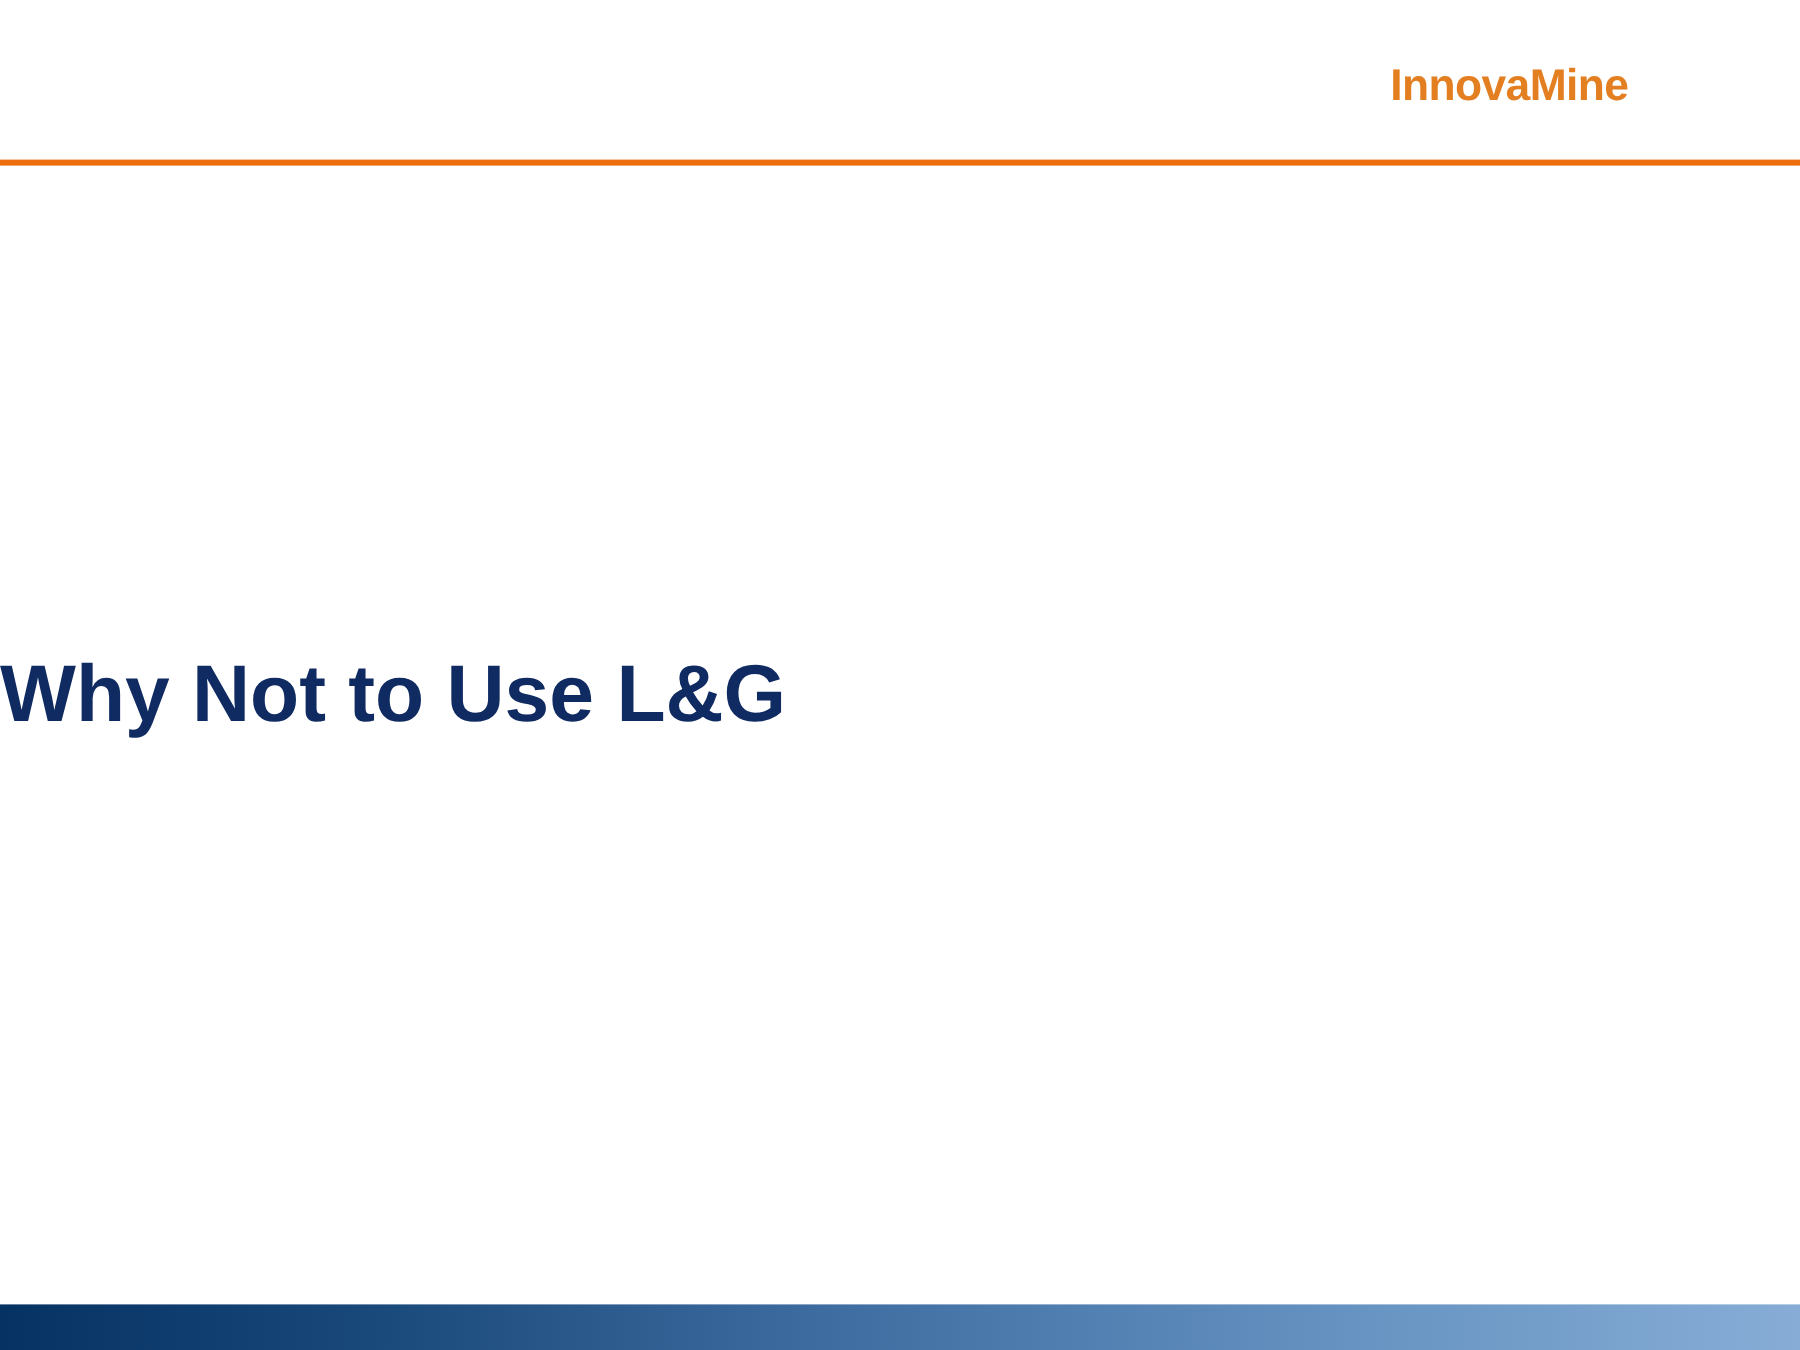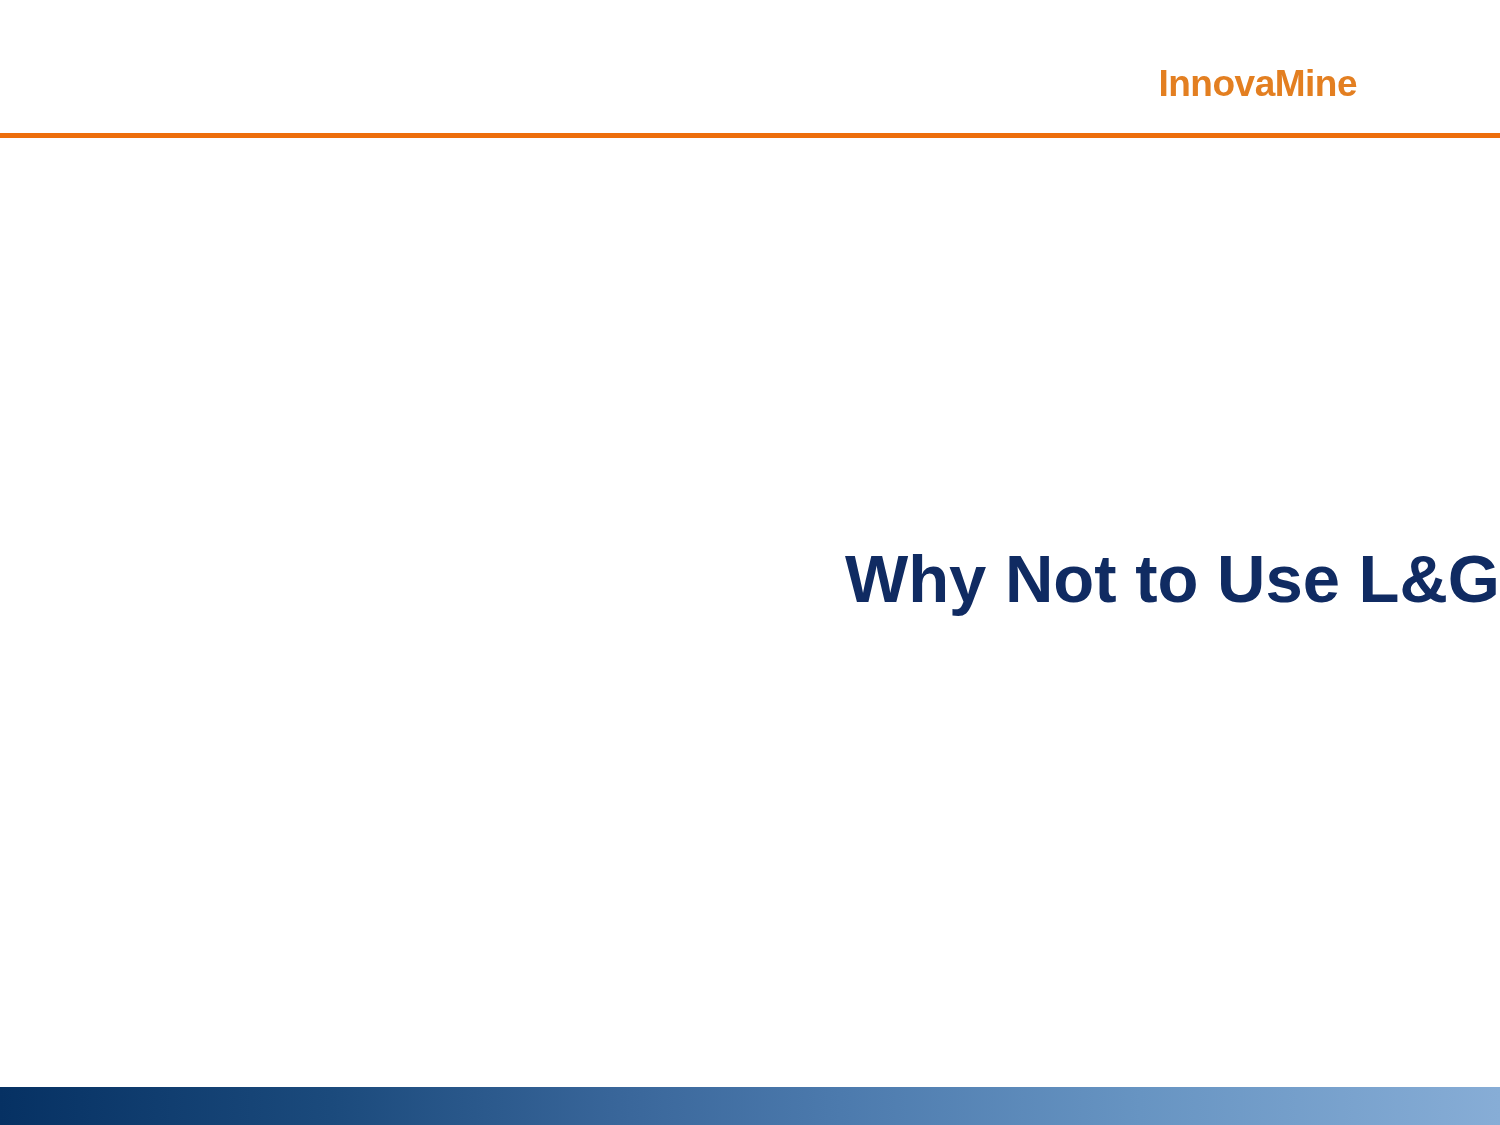--- a/index.html
+++ b/index.html
@@ -19,21 +19,21 @@
     width: 1500px;
     height: 1125px;
     background: #ffffff;
     box-sizing: border-box;
   }
 
   
   .slide-header {
     position: absolute;
     left: 0;
-    top: 13px;
+    top: 0;
     width: 1402px;
     height: 133px;
   }
 
   .brand-logo {
     position: absolute;
     right: 45px;
     top: 52px;
     font-family: "Liberation Sans", sans-serif;
     font-size: 37px;
@@ -60,21 +60,21 @@
     top: 138px;
     width: 1500px;
     height: 949px;
   }
 
   .section-title {
     position: absolute;
     left: 0;
     top: 0;
     width: 1500px;
-    text-align: right;
+    text-align: left;
     font-family: "Liberation Sans", sans-serif;
     font-size: 67px;
     font-weight: bold;
     color: #102B62;
     line-height: 1;
     transform: translateY(407px);
     white-space: nowrap;
   }
 
   

